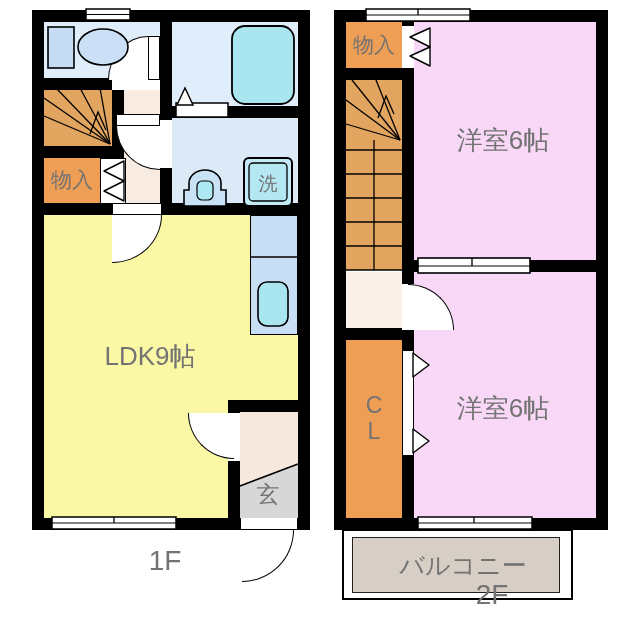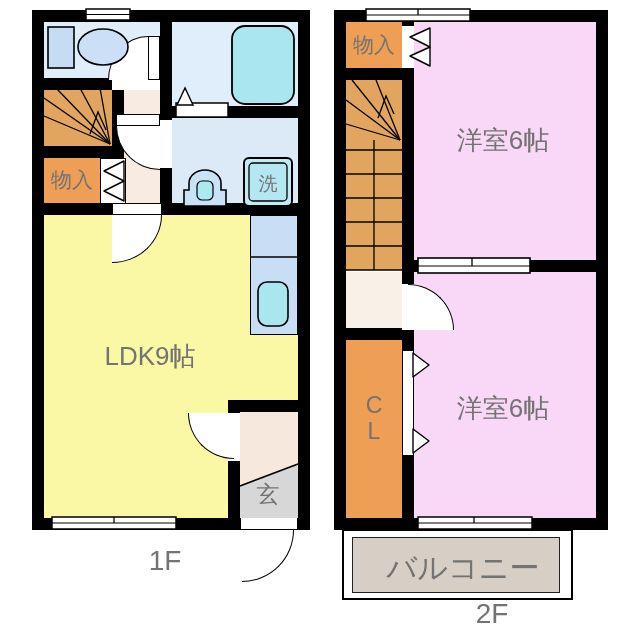--- a/index.html
+++ b/index.html
@@ -101,22 +101,22 @@
     <div class="arc tr" style="left:408px;top:284px;width:46px;height:46px;"></div>
     <div class="panel" style="left:402px;top:350px;width:12px;height:106px;"></div>
 
     <div class="lbl" style="left:346px;top:33px;width:56px;font-size:21px;">物入</div>
     <div class="lbl" style="left:423px;top:126px;width:160px;font-size:26px;">洋室6帖</div>
     <div class="lbl" style="left:423px;top:394px;width:160px;font-size:26px;">洋室6帖</div>
     <div class="lbl" style="left:360px;top:392px;width:28px;font-size:23px;">
       <span style="display:block;">C</span>
       <span style="display:block;">L</span>
     </div>
-    <div class="lbl" style="left:352px;top:551px;width:222px;font-size:30px;">バルコニー</div>
-    <div class="lbl" style="left:470px;top:598px;width:44px;font-size:28px;text-align:center;">2F</div>
+    <div class="lbl" style="left:352px;top:551px;width:222px;font-size:25px;">バルコニー</div>
+    <div class="lbl" style="left:470px;top:579px;width:44px;font-size:28px;text-align:center;">2F</div>
   </div>
 
   <svg class="overlay" width="640" height="640" viewBox="0 0 640 640">
 
     <g>
       <rect x="48" y="27" width="26" height="41" fill="#C6DCF4" stroke="#000" stroke-width="1.6"></rect>
       <ellipse cx="103" cy="47" rx="25" ry="18" fill="#CBE0F6" stroke="#000" stroke-width="1.6"></ellipse>
     </g>
 
     <rect x="232" y="26" width="62" height="78" rx="13" fill="#A9E6EF" stroke="#000" stroke-width="1.8"></rect>

